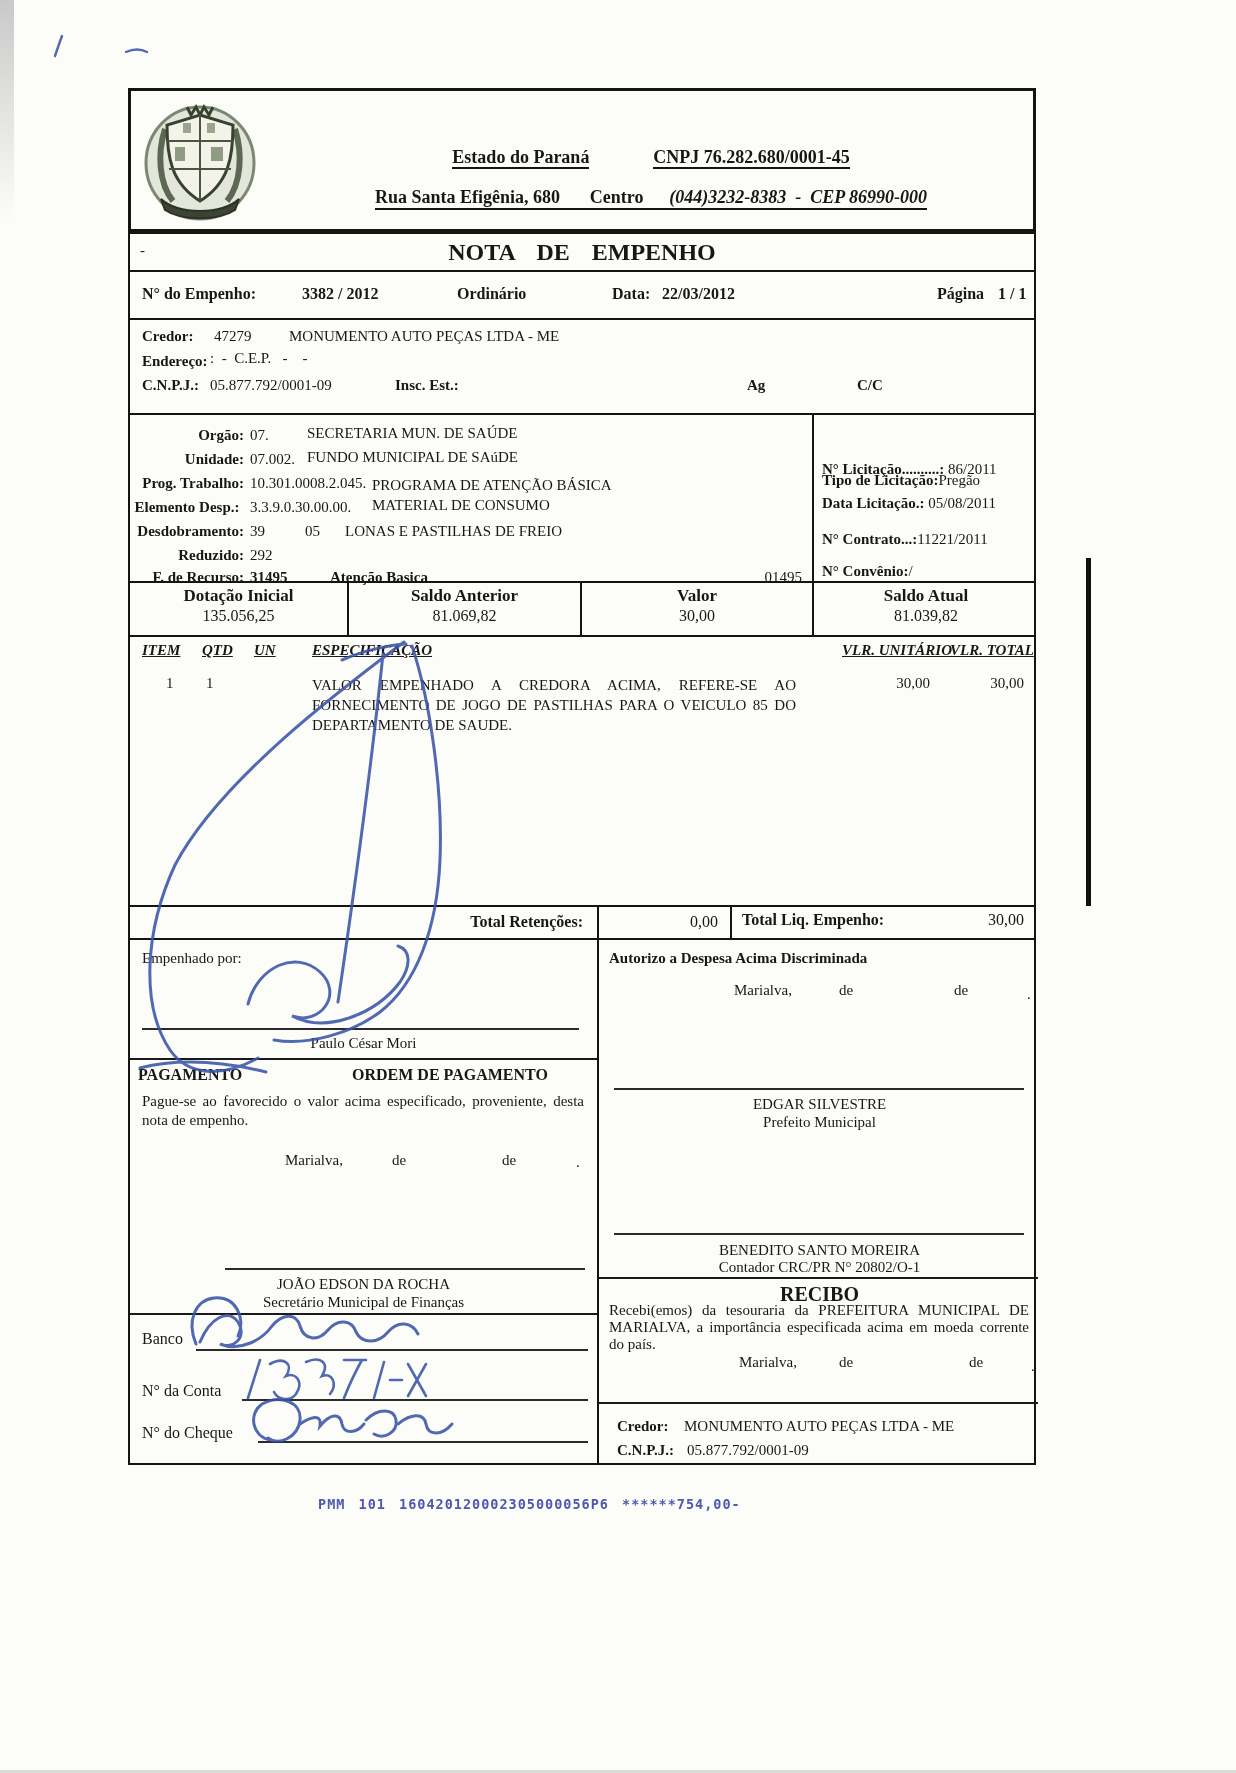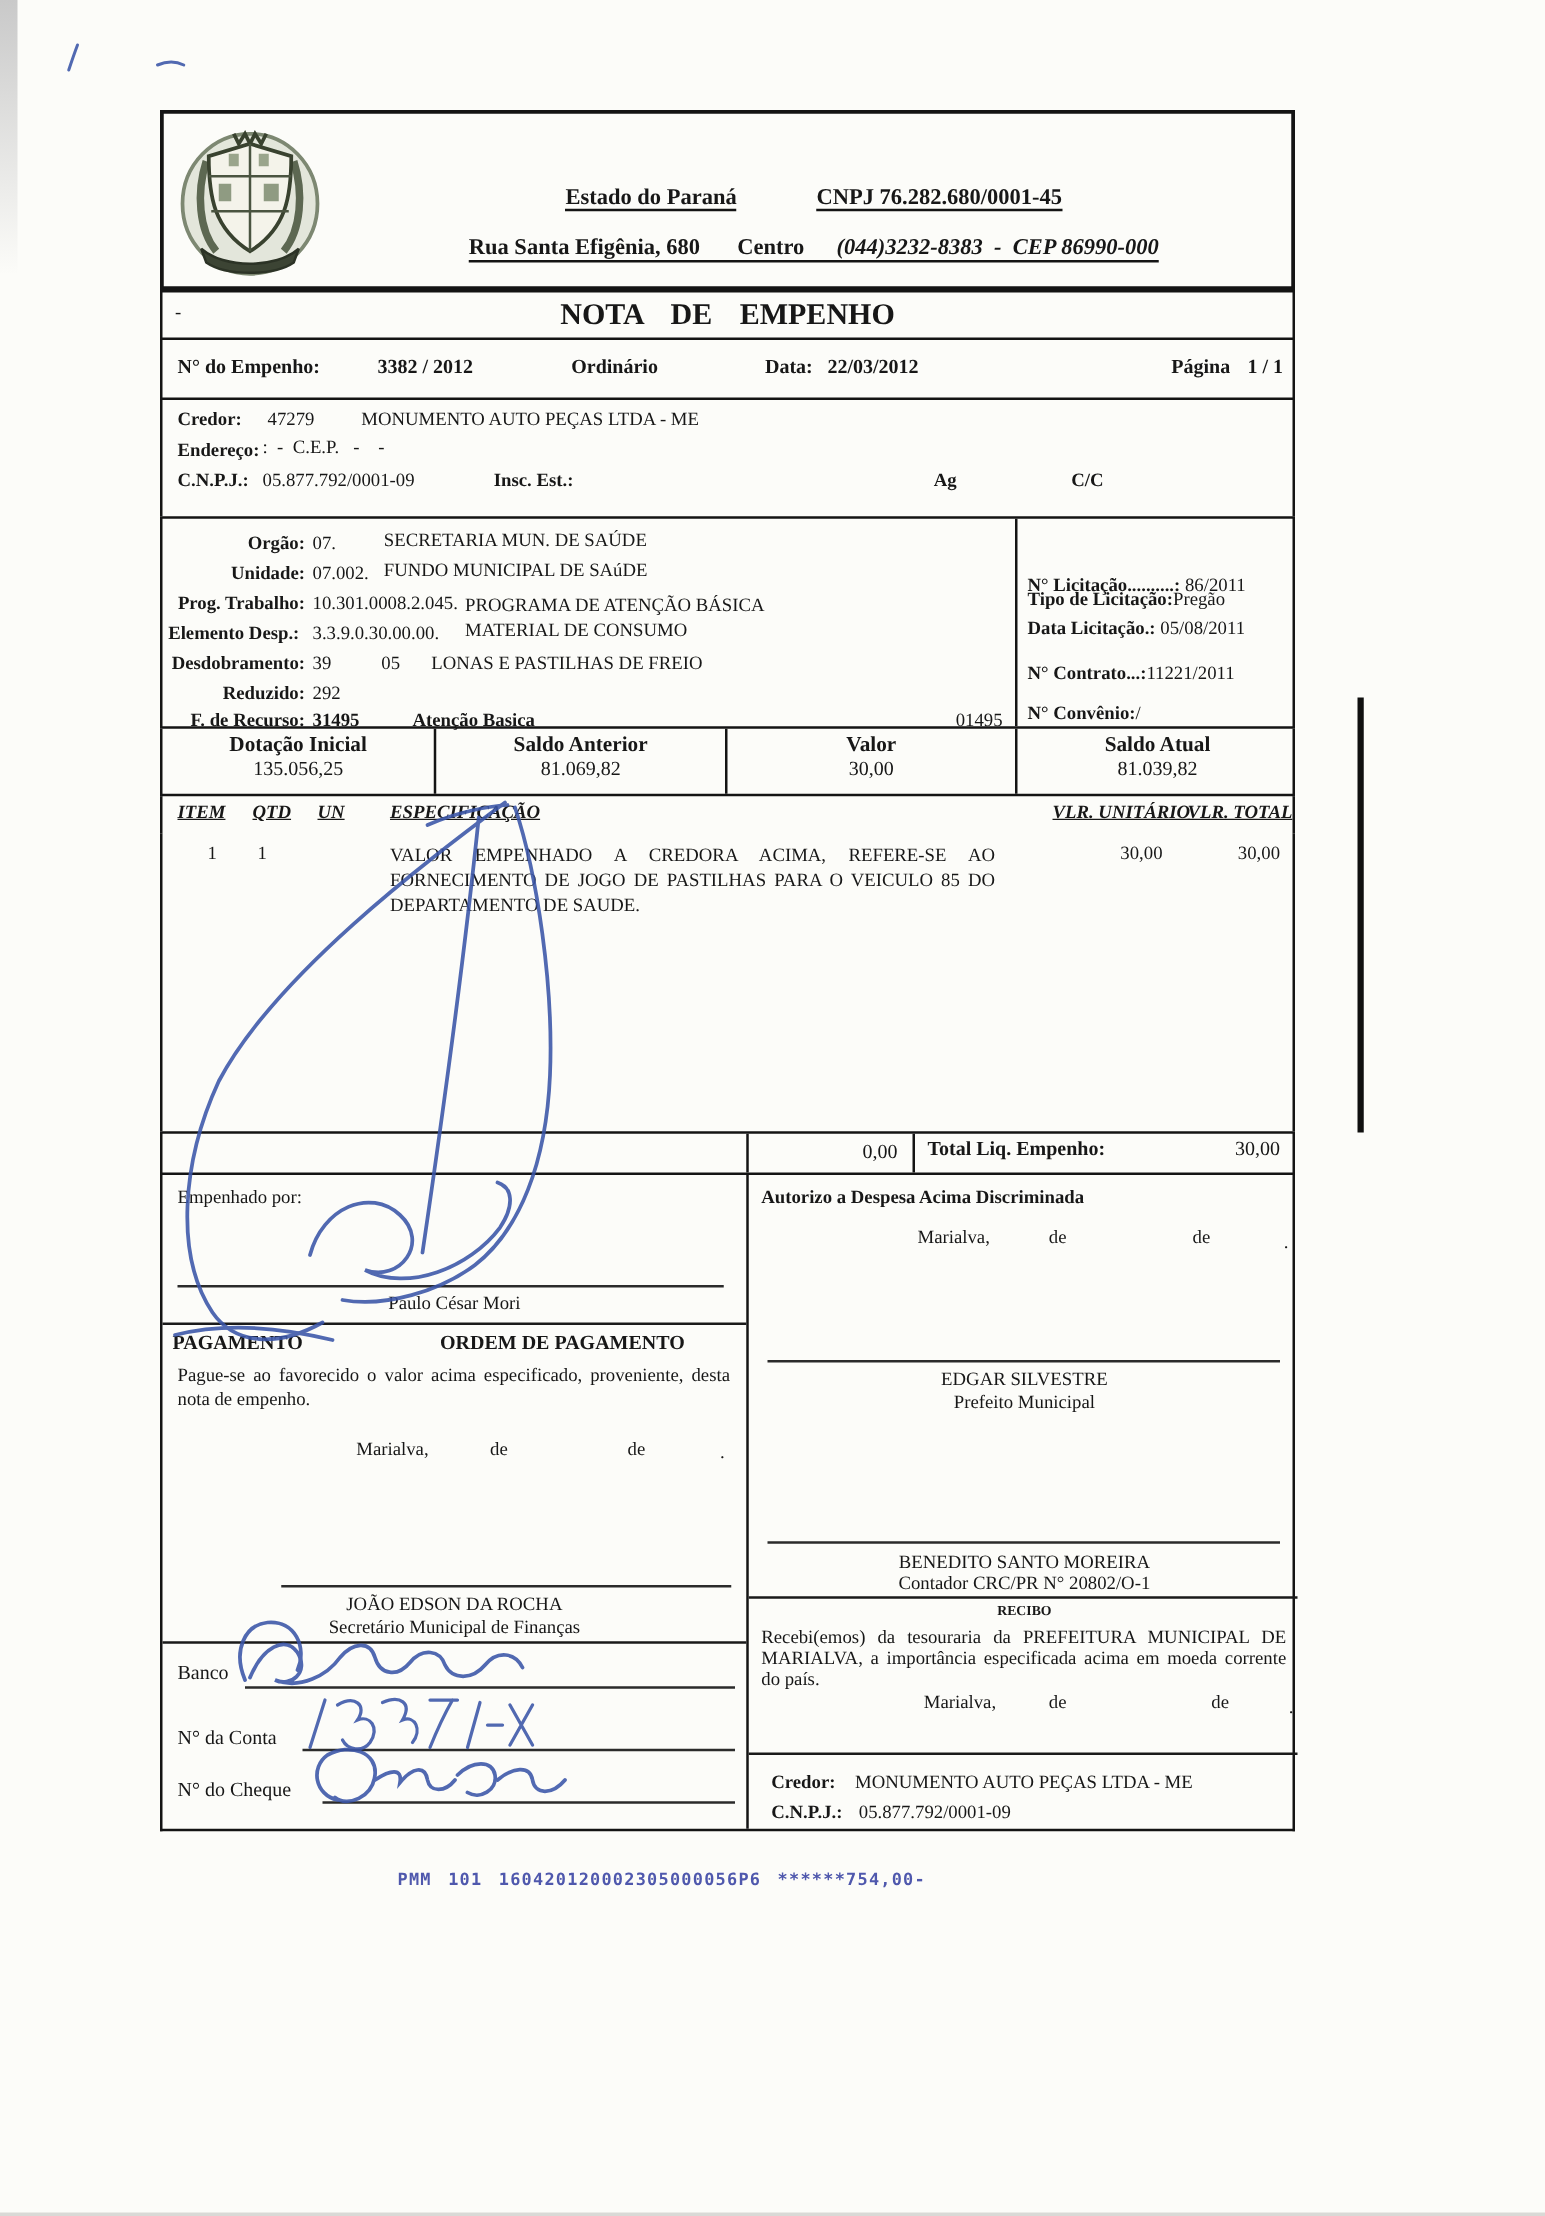--- a/index.html
+++ b/index.html
@@ -171,20 +171,21 @@
 
     <div class="sec" style="top:579px;height:238px;border-left:2px solid #141414;border-right:2px solid #141414;">
       <span class="t" style="left:36px;top:8px;">1</span>
       <span class="t" style="left:76px;top:8px;">1</span>
       <div class="j" style="left:182px;top:8px;width:484px;line-height:20px;">VALOR EMPENHADO A CREDORA ACIMA, REFERE-SE AO FORNECIMENTO DE JOGO DE PASTILHAS PARA O VEICULO 85 DO DEPARTAMENTO DE SAUDE.</div>
       <span class="t" style="left:636px;top:8px;width:164px;text-align:right;">30,00</span>
       <span class="t" style="left:766px;top:8px;width:128px;text-align:right;">30,00</span>
     </div>
 
     <div class="sec" style="top:817px;height:35px;border:2px solid #141414;font-size:16px;">
+      <div class="cell b" style="left:0;width:467px;text-align:right;line-height:30px;padding-right:14px;">Total Retenções:</div>
       <div class="cell" style="left:467px;width:133px;border-left:2px solid #141414;text-align:right;line-height:30px;padding-right:12px;">0,00</div>
       <div class="cell" style="left:600px;width:306px;border-left:2px solid #141414;text-align:left;">
         <span class="t b" style="left:10px;top:4px;">Total Liq. Empenho:</span>
         <span class="t" style="left:160px;top:4px;width:132px;text-align:right;">30,00</span>
       </div>
     </div>
 
     <div class="sec" style="top:852px;height:525px;border-left:2px solid #141414;border-right:2px solid #141414;border-bottom:2px solid #141414;">
 
       <span class="t" style="left:12px;top:10px;">Empenhado por:</span>
@@ -222,21 +223,21 @@
 
         <div class="sig" style="left:15px;top:148px;width:410px;"></div>
         <div class="t c" style="left:0;top:156px;width:441px;">EDGAR SILVESTRE</div>
         <div class="t c" style="left:0;top:174px;width:441px;">Prefeito Municipal</div>
 
         <div class="sig" style="left:15px;top:293px;width:410px;"></div>
         <div class="t c" style="left:0;top:302px;width:441px;">BENEDITO SANTO MOREIRA</div>
         <div class="t c" style="left:0;top:319px;width:441px;">Contador CRC/PR N° 20802/O-1</div>
 
         <div class="hline" style="top:337px;"></div>
-        <div class="t c b" style="left:0;top:343px;width:441px;font-size:11px;">RECIBO</div>
+        <div class="t c b" style="left:0;top:343px;width:441px;font-size:20px;">RECIBO</div>
         <div class="j" style="left:10px;top:362px;width:420px;line-height:17px;">Recebi(emos) da tesouraria da PREFEITURA MUNICIPAL DE MARIALVA, a importância especificada acima em moeda corrente do país.</div>
         <span class="t" style="left:140px;top:414px;">Marialva,</span>
         <span class="t" style="left:240px;top:414px;">de</span>
         <span class="t" style="left:370px;top:414px;">de</span>
         <span class="t" style="left:432px;top:418px;">.</span>
 
         <div class="hline" style="top:462px;"></div>
         <span class="t b" style="left:18px;top:478px;">Credor:</span>
         <span class="t" style="left:85px;top:478px;">MONUMENTO AUTO PEÇAS LTDA - ME</span>
         <span class="t b" style="left:18px;top:502px;">C.N.P.J.:</span>

